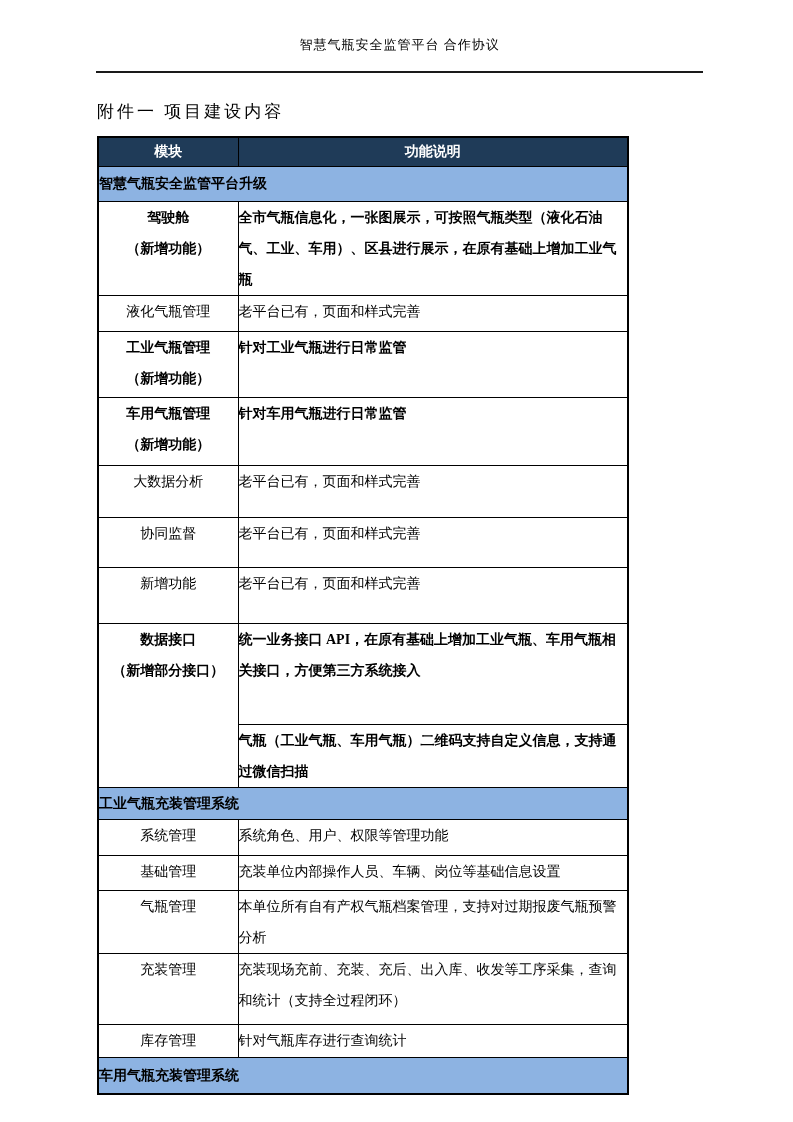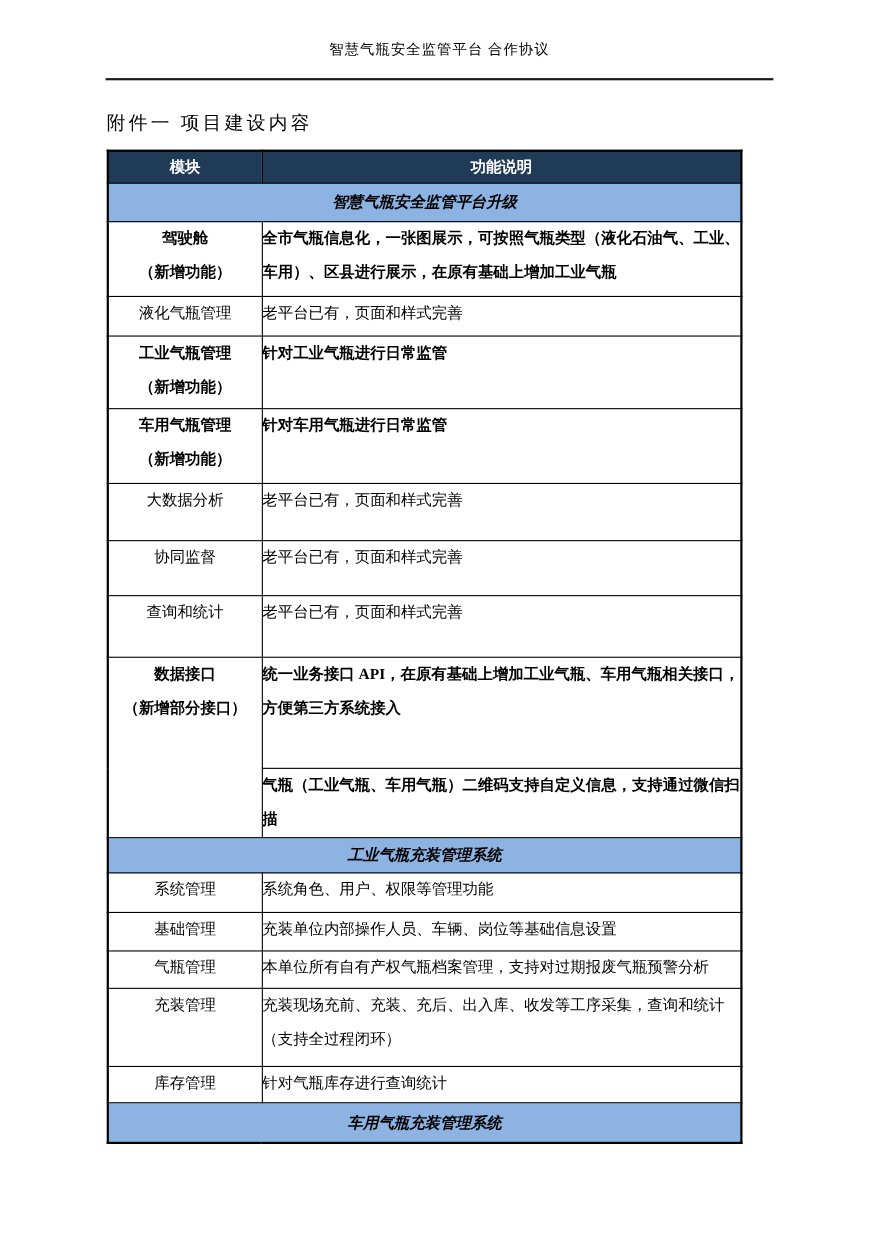--- a/index.html
+++ b/index.html
@@ -21,36 +21,36 @@
   }
   .header-rule{
     position:absolute;top:71px;left:96px;width:607px;height:0;
     border-top:2px solid #1a1a1a;
   }
   .page-title{
     position:absolute;top:100px;left:97px;
     font-size:17px;letter-spacing:3px;
   }
   table.doc-table{
-    position:absolute;top:136px;left:97px;width:578px;
+    position:absolute;top:136px;left:97px;width:532px;
     border-collapse:collapse;table-layout:fixed;
     border:2px solid var(--c-border);
     font-size:14px;
   }
   table.doc-table col.col-module{width:140px;}
   table.doc-table th,table.doc-table td{
     border:1px solid var(--c-border);padding:0;word-break:break-all;
   }
   table.doc-table thead th{
     background:var(--c-head-bg);color:var(--c-head-text);
     font-weight:bold;text-align:center;vertical-align:middle;height:28px;
   }
   td.section{
     background:var(--c-section-bg);font-weight:bold;
-    text-align:center;vertical-align:middle;font-style:italic;
+    vertical-align:middle;
   }
   td.module{
     text-align:center;vertical-align:top;
     padding-top:3px;line-height:31px;
   }
   td.desc{
     text-align:left;vertical-align:top;
     padding:3px 4px 0 10px;line-height:31px;
   }
   tr.bold td{font-weight:bold;}
@@ -113,21 +113,21 @@
       </tr>
       <tr class="row-bigdata">
         <td class="module">大数据分析</td>
         <td class="desc">老平台已有，页面和样式完善</td>
       </tr>
       <tr class="row-cosupervision">
         <td class="module">协同监督</td>
         <td class="desc">老平台已有，页面和样式完善</td>
       </tr>
       <tr class="row-usage">
-        <td class="module">查询和统计</td>
+        <td class="module">新增功能</td>
         <td class="desc">老平台已有，页面和样式完善</td>
       </tr>
       <tr class="row-api-a bold">
         <td class="module" rowspan="2">数据接口<br>（新增部分接口）</td>
         <td class="desc">统一业务接口 API，在原有基础上增加工业气瓶、车用气瓶相关接口，方便第三方系统接入</td>
       </tr>
       <tr class="row-api-b bold">
         <td class="desc">气瓶（工业气瓶、车用气瓶）二维码支持自定义信息，支持通过微信扫描</td>
       </tr>
       <tr class="row-section-industrial">

